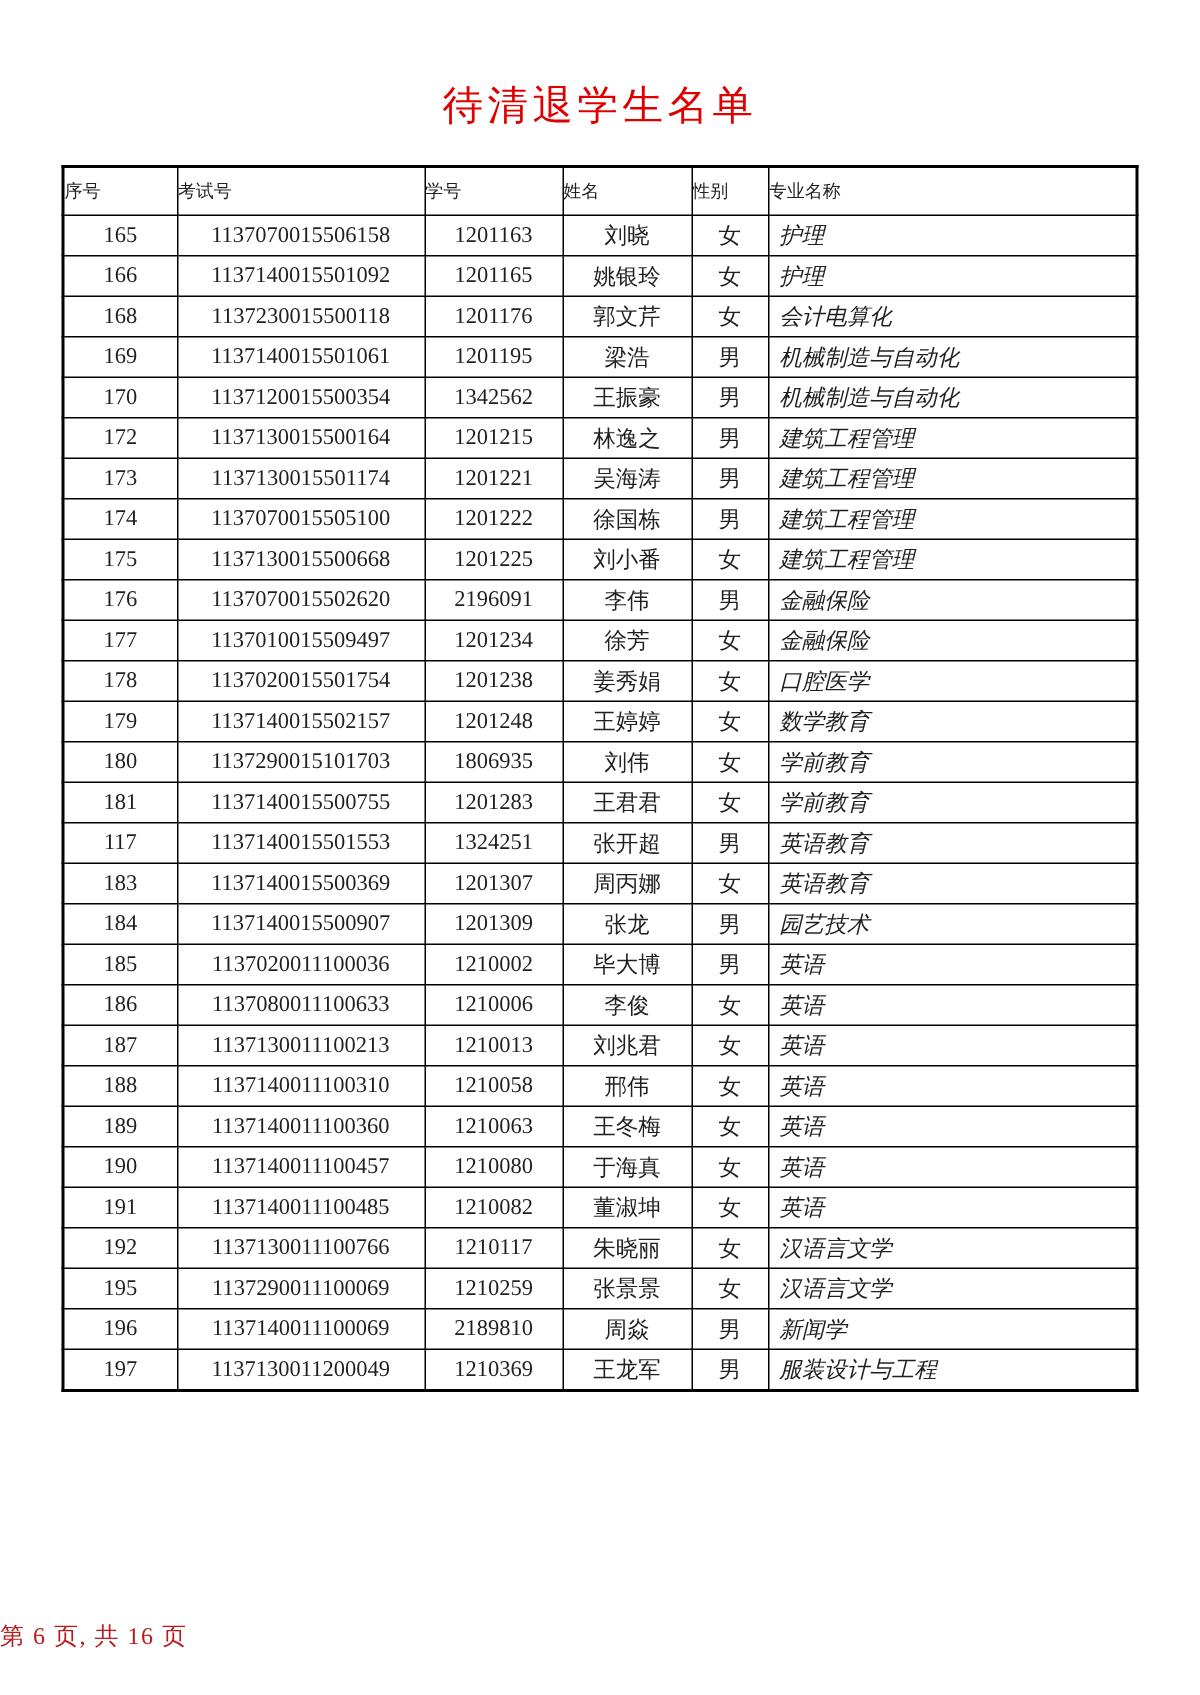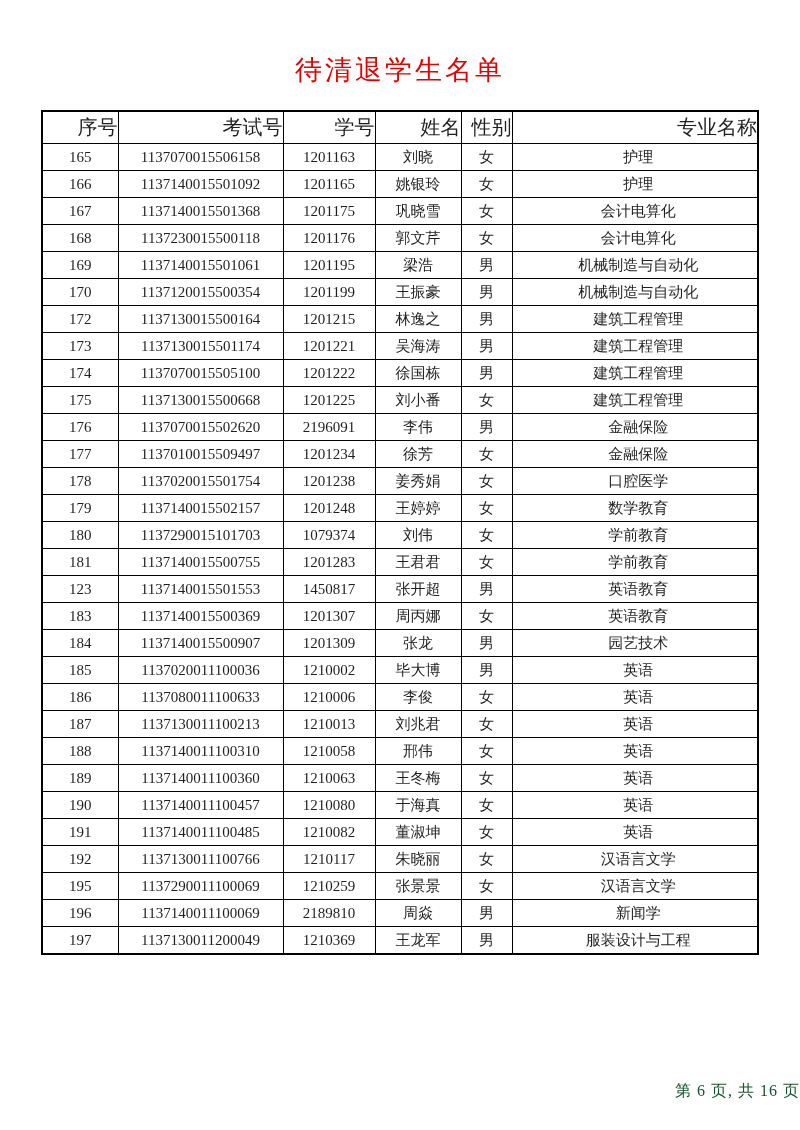--- a/index.html
+++ b/index.html
@@ -34,47 +34,48 @@
   }
   table.roster th, table.roster td {
     border: 1.5px solid #000000;
     font-weight: normal;
     white-space: nowrap;
     overflow: hidden;
     padding: 0;
   }
   table.roster th {
     height: 31px;
-    font-size: 20px;
-    text-align: right;
+    font-size: 12px;
+    text-align: left;
   }
   table.roster td {
     height: 26px;
     font-size: 15px;
     text-align: center;
   }
   table.roster td.major {
-    text-align: center;
+    text-align: left;
     padding-left: 7px;
+    font-style: italic;
   }
   col.c0 { width: 76px; }
   col.c1 { width: 165px; }
   col.c2 { width: 92px; }
   col.c3 { width: 86px; }
   col.c4 { width: 51px; }
   col.c5 { width: 246px; }
   .footer {
     position: absolute;
     left: 0;
     right: 0;
     bottom: 28px;
-    text-align: right;
+    text-align: left;
     font-size: 16px;
     letter-spacing: 1px;
-    color: #14532d;
+    color: #b91c1c;
   }
 </style>
 </head>
 <body>
 
 <div class="page">
 
   <h1 class="title">待清退学生名单</h1>
 
   <table class="roster">
@@ -107,47 +108,39 @@
   </tr>
         <tr>
     <td>166</td>
     <td>1137140015501092</td>
     <td>1201165</td>
     <td>姚银玲</td>
     <td>女</td>
     <td class="major">护理</td>
   </tr>
         <tr>
-    <td>167</td>
-    <td>1137140015501368</td>
-    <td>1201175</td>
-    <td>巩晓雪</td>
-    <td>女</td>
-    <td class="major">会计电算化</td>
-  </tr>
-        <tr>
     <td>168</td>
     <td>1137230015500118</td>
     <td>1201176</td>
     <td>郭文芹</td>
     <td>女</td>
     <td class="major">会计电算化</td>
   </tr>
         <tr>
     <td>169</td>
     <td>1137140015501061</td>
     <td>1201195</td>
     <td>梁浩</td>
     <td>男</td>
     <td class="major">机械制造与自动化</td>
   </tr>
         <tr>
     <td>170</td>
     <td>1137120015500354</td>
-    <td>1201199</td>
+    <td>1342562</td>
     <td>王振豪</td>
     <td>男</td>
     <td class="major">机械制造与自动化</td>
   </tr>
         <tr>
     <td>172</td>
     <td>1137130015500164</td>
     <td>1201215</td>
     <td>林逸之</td>
     <td>男</td>
@@ -205,37 +198,37 @@
     <td>179</td>
     <td>1137140015502157</td>
     <td>1201248</td>
     <td>王婷婷</td>
     <td>女</td>
     <td class="major">数学教育</td>
   </tr>
         <tr>
     <td>180</td>
     <td>1137290015101703</td>
-    <td>1079374</td>
+    <td>1806935</td>
     <td>刘伟</td>
     <td>女</td>
     <td class="major">学前教育</td>
   </tr>
         <tr>
     <td>181</td>
     <td>1137140015500755</td>
     <td>1201283</td>
     <td>王君君</td>
     <td>女</td>
     <td class="major">学前教育</td>
   </tr>
         <tr>
-    <td>123</td>
+    <td>117</td>
     <td>1137140015501553</td>
-    <td>1450817</td>
+    <td>1324251</td>
     <td>张开超</td>
     <td>男</td>
     <td class="major">英语教育</td>
   </tr>
         <tr>
     <td>183</td>
     <td>1137140015500369</td>
     <td>1201307</td>
     <td>周丙娜</td>
     <td>女</td>

